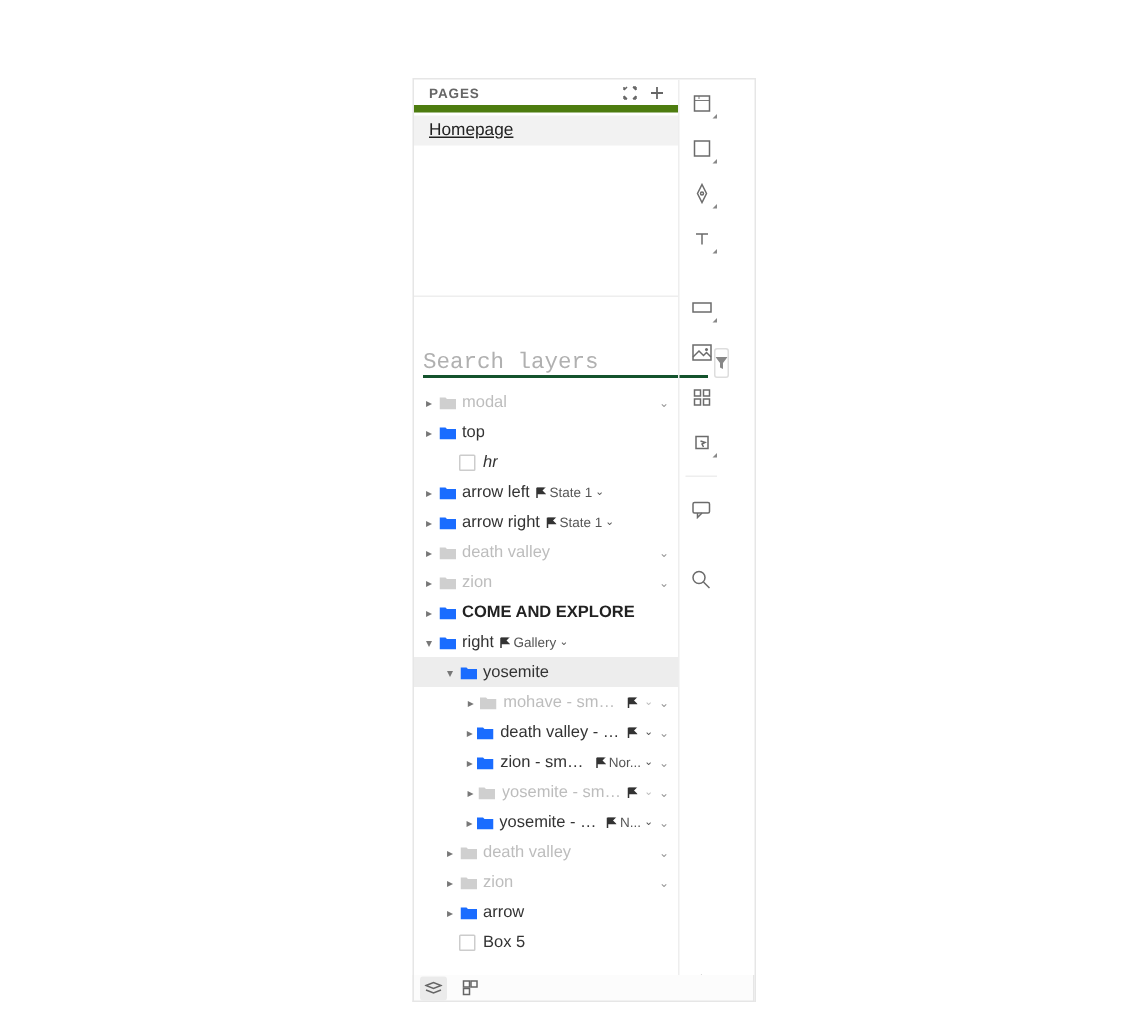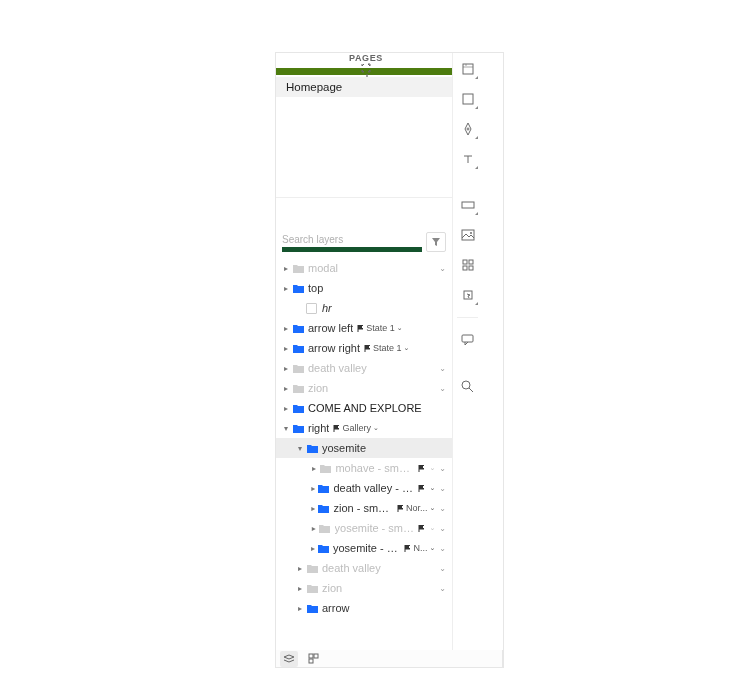--- a/index.html
+++ b/index.html
@@ -36,23 +36,22 @@
     padding-top: 4px;
     align-items: center;
     gap: 6px;
   }
   
   .pages-header {
     display: flex;
     align-items: center;
     height: 22px;
     padding: 0 6px 0 10px;
-    border-bottom: 7px solid #4d7c0f;
+    border-bottom: 5px solid #4d7c0f;
     letter-spacing: .6px;
-    flex-direction: column;
   }
   .pages-header-label {
     font-size: 9px;
     font-weight: 600;
     color: #666;
     text-transform: uppercase;
     flex: 1 1 auto;
   }
   .pages-header .icon-btn {
     width: 16px; height: 16px;
@@ -72,38 +71,40 @@
     display: flex;
     align-items: center;
     font-size: 11.5px;
     color: #434343;
     cursor: pointer;
   }
   .page-item.selected {
     background: #f2f2f2;
     color: #222;
     font-weight: 500;
+    text-decoration: underline;
   }
   
   .search-row {
     height: 28px;
     padding: 4px 6px;
     display: flex;
     gap: 4px;
     align-items: center;
     margin-top: 30px;
   }
   .search-input {
     flex: 1 1 auto;
     height: 20px;
     border: none;
-    border-bottom: 5px solid #14532d;
-    font-size: 10px;
+    border-bottom: 2px solid #14532d;
+    font-size: 15px;
     color: #666;
     outline: none;
+    font-family: Liberation Mono, monospace;
   }
   .search-input::placeholder { color: #b0b0b0; }
   .filter-btn {
     width: 20px; height: 20px;
     border: 1px solid #ddd;
     border-radius: 2px;
     display: inline-flex; align-items: center; justify-content: center;
     color: #888;
     cursor: pointer;
   }
@@ -147,21 +148,21 @@
     align-items: center;
     gap: 2px;
   }
   .row.muted .state-tag { color: #bdbdbd; }
   .row .spacer { flex: 1 1 auto; }
   .row .trail-chev {
     font-size: 8px;
     color: #9a9a9a;
     margin-left: 4px;
   }
-  .row.bold .label { font-weight: 400; color: #222; }
+  .row.bold .label { font-weight: 700; color: #222; }
   .row .checkbox {
     width: 11px; height: 11px;
     border: 1px solid #ccc;
     border-radius: 1px;
     margin-right: 5px;
     display: inline-block;
   }
   
   .tool-btn {
     width: 24px; height: 24px;
@@ -470,20 +471,26 @@
           <span class="trail-chev">⌄</span>
         </div>
         <div class="row" style="padding-left: 20px;">
           <span class="chev">▸</span>
           <span class="icon-folder">
             <svg width="11" height="9" viewBox="0 0 11 9">
               <path d="M0 1 L4 1 L5 2 L11 2 L11 9 L0 9 Z" fill="#1a6cff"></path>
             </svg>
           </span>
           <span class="label">arrow</span>
+          <span class="spacer"></span>
+        </div>
+        <div class="row" style="padding-left: 20px;">
+          <span class="chev"></span>
+          <span class="checkbox"></span>
+          <span class="label">Box 5</span>
           <span class="spacer"></span>
         </div>
       </div>
   </div>
 
   <div class="panel-right">
     <div class="tool-btn">
       <svg width="14" height="14" viewBox="0 0 14 14">
           <rect x="2" y="2" width="10" height="10" stroke="currentColor" fill="none"></rect>
           <path d="M2 5 H12 M5 2 V4" stroke="currentColor" stroke-width=".6"></path>

